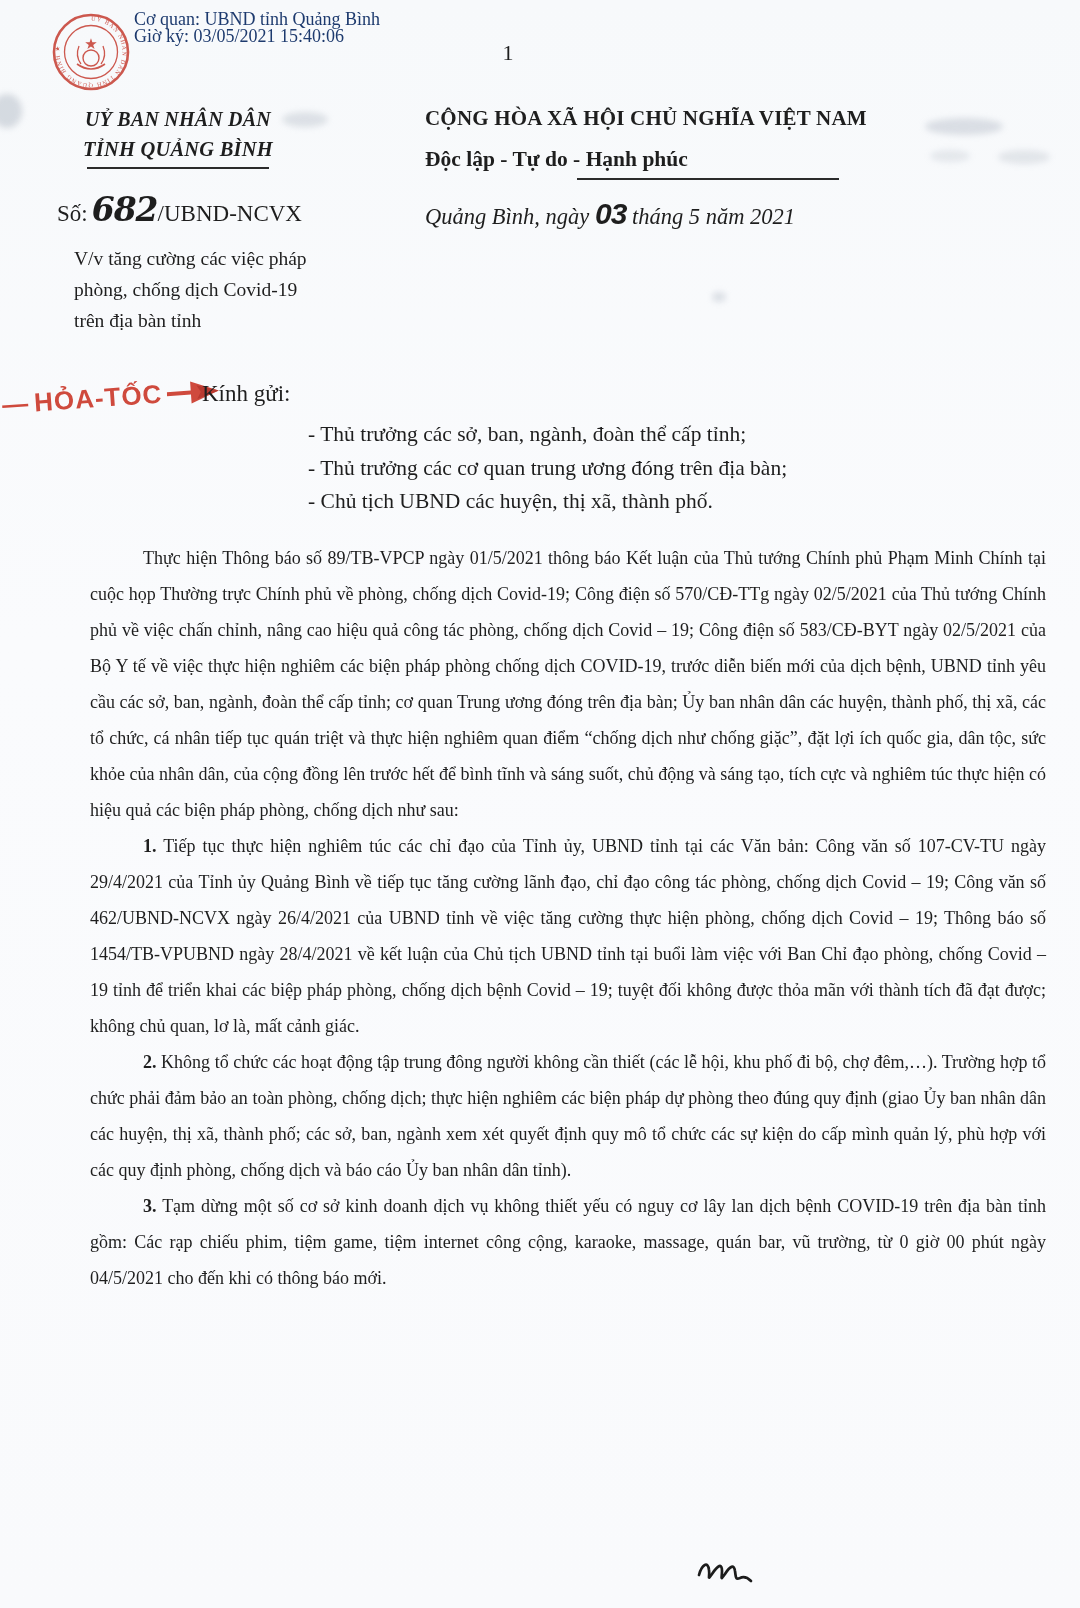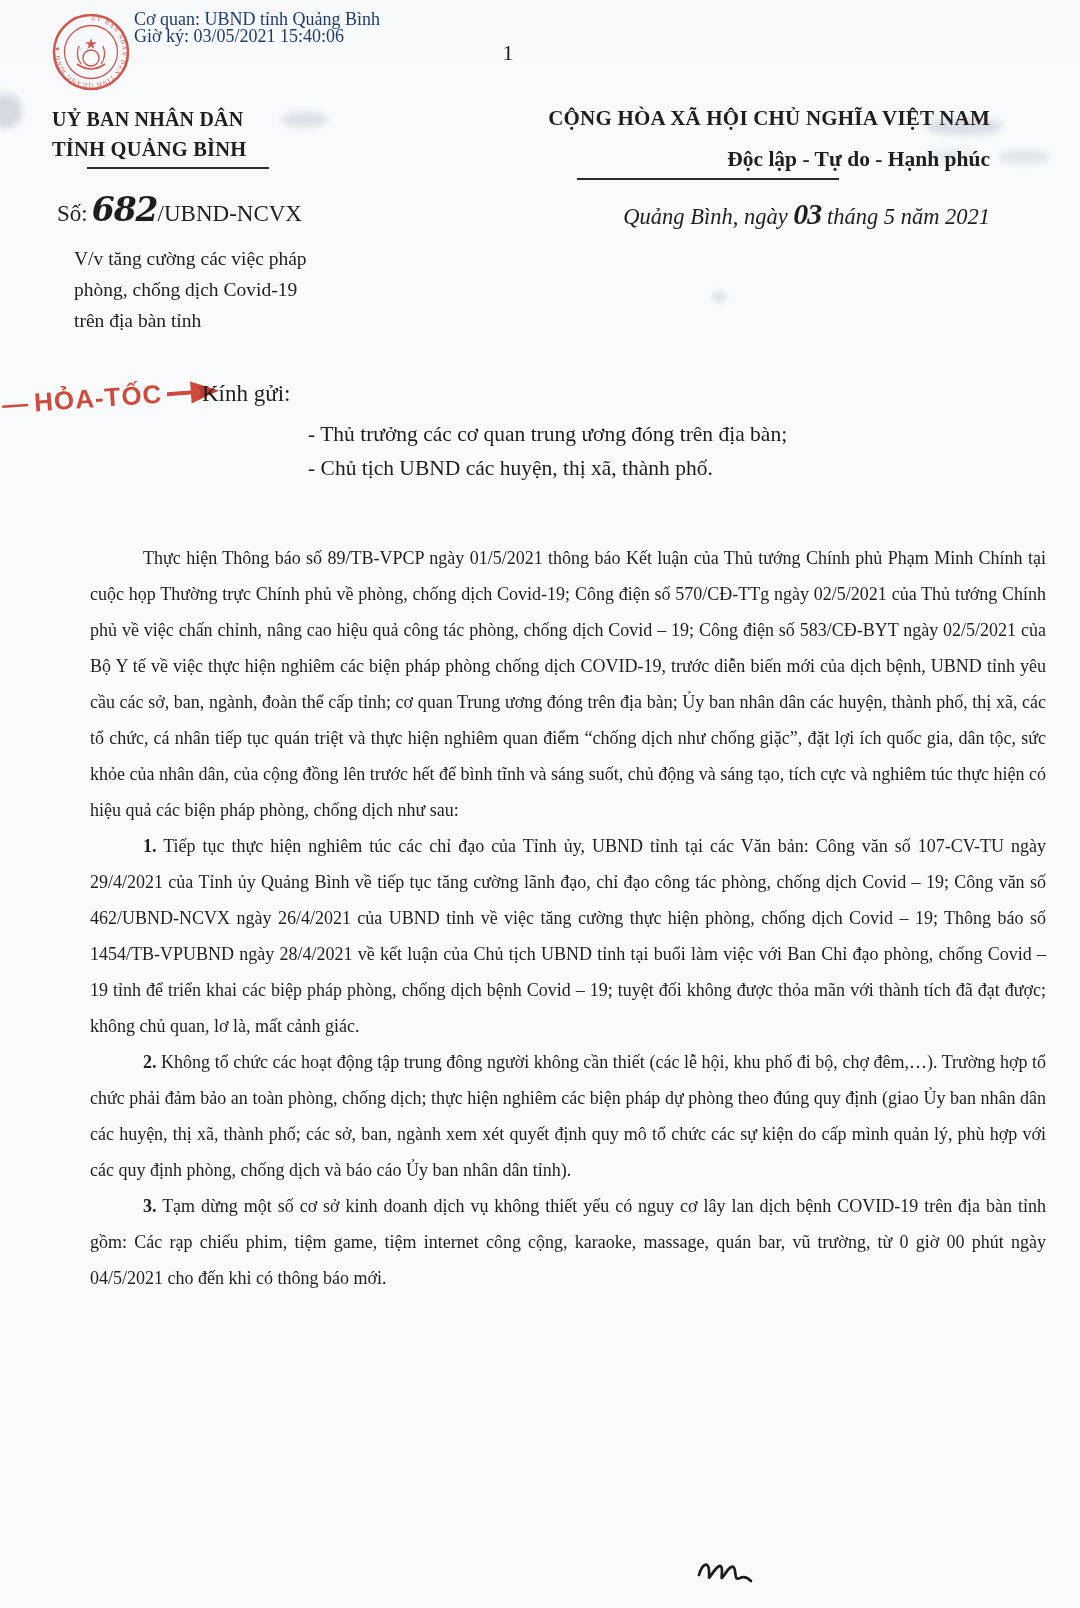--- a/index.html
+++ b/index.html
@@ -23,38 +23,38 @@
 
   .seal{position:absolute;left:50px;top:6px;width:82px;height:92px;opacity:.9;}
 
   .sig-info{
     position:absolute;left:134px;top:11px;
     font-family:"Liberation Serif", serif;
     font-size:18px;line-height:16.5px;color:#1d3a6e;
   }
   .page-number{position:absolute;left:468px;top:40px;width:80px;text-align:center;font-size:22px;}
 
-  .issuer-block{position:absolute;left:52px;top:108px;width:252px;text-align:left;}
+  .issuer-block{position:absolute;left:52px;top:108px;width:252px;text-align:center;font-style:italic;}
   .issuer-line1{font-size:20px;font-weight:bold;letter-spacing:.2px;}
   .issuer-line2{font-size:20.5px;font-weight:bold;margin-top:7px;letter-spacing:.2px;}
   .issuer-underline{width:182px;height:2px;background:#2b2b2b;margin:6px auto 0;}
 
   .doc-number{position:absolute;left:57px;top:190px;white-space:nowrap;text-align:right;}
   .doc-number .label{font-size:23px;}
   .doc-number .hand{font-family:"DejaVu Serif", serif;font-style:italic;font-weight:bold;font-size:33px;letter-spacing:-1px;}
   .doc-number .suffix{font-size:23px;}
 
   .subject{position:absolute;left:74px;top:243px;font-size:19.5px;line-height:31px;}
 
-  .national-block{position:absolute;left:425px;top:106px;width:565px;text-align:right;}
+  .national-block{position:absolute;left:425px;top:106px;width:565px;text-align:left;}
   .national-line1{font-size:21px;font-weight:bold;letter-spacing:.2px;}
   .national-line2{font-size:21.5px;font-weight:bold;margin-top:16px;}
   .national-underline{width:262px;height:2px;background:#2b2b2b;margin:6px auto 0;}
   .place-date{margin-top:17px;font-style:italic;font-size:22.5px;white-space:nowrap;}
-  .place-date .hand{font-family:Liberation Serif, serif;font-weight:bold;font-size:30px;letter-spacing:-1px;}
+  .place-date .hand{font-family:Liberation Sans, sans-serif;font-weight:bold;font-size:30px;letter-spacing:-1px;}
 
   .hoatoc{
     position:absolute;left:2px;top:382px;
     display:flex;align-items:center;gap:5px;
     color:#cf4a3d;font-family:"Liberation Sans", sans-serif;
     font-weight:bold;font-size:26px;letter-spacing:1px;
     transform:rotate(-4deg);white-space:nowrap;
   }
   .hoatoc .arrow{display:inline-block;}
 
@@ -137,20 +137,21 @@
       <span>HỎA-TỐC</span>
     <svg class="arrow" width="56" height="30" viewBox="0 0 56 30">
       <polygon points="0,13 24,13 24,4 52,15 24,26 24,17 0,17" fill="#cf4a3d"></polygon>
       <polygon points="30,8 52,15 30,22 34,15" fill="#b93a30"></polygon>
     </svg>
   </div>
 
   <div class="salutation">Kính gửi:</div>
 
   <div class="recipients">
+    <div>- Thủ trưởng các sở, ban, ngành, đoàn thể cấp tỉnh;</div>
     <div>- Thủ trưởng các cơ quan trung ương đóng trên địa bàn;</div>
     <div>- Chủ tịch UBND các huyện, thị xã, thành phố.</div>
   </div>
 
   <div class="body-text">
     <p><span>Thực hiện Thông báo số 89/TB-VPCP ngày 01/5/2021 thông báo Kết luận của Thủ tướng Chính phủ Phạm Minh Chính tại cuộc họp Thường trực Chính phủ về phòng, chống dịch Covid-19; Công điện số 570/CĐ-TTg ngày 02/5/2021 của Thủ tướng Chính phủ về việc chấn chỉnh, nâng cao hiệu quả công tác phòng, chống dịch Covid – 19; Công điện số 583/CĐ-BYT ngày 02/5/2021 của Bộ Y tế về việc thực hiện nghiêm các biện pháp phòng chống dịch COVID-19, trước diễn biến mới của dịch bệnh, UBND tỉnh yêu cầu các sở, ban, ngành, đoàn thể cấp tỉnh; cơ quan Trung ương đóng trên địa bàn; Ủy ban nhân dân các huyện, thành phố, thị xã, các tổ chức, cá nhân tiếp tục quán triệt và thực hiện nghiêm quan điểm “chống dịch như chống giặc”, đặt lợi ích quốc gia, dân tộc, sức khỏe của nhân dân, của cộng đồng lên trước hết để bình tĩnh và sáng suốt, chủ động và sáng tạo, tích cực và nghiêm túc thực hiện có hiệu quả các biện pháp phòng, chống dịch như sau:</span></p>
     <p><span class="pnum">1.</span> <span>Tiếp tục thực hiện nghiêm túc các chỉ đạo của Tỉnh ủy, UBND tỉnh tại các Văn bản: Công văn số 107-CV-TU ngày 29/4/2021 của Tỉnh ủy Quảng Bình về tiếp tục tăng cường lãnh đạo, chỉ đạo công tác phòng, chống dịch Covid – 19; Công văn số 462/UBND-NCVX ngày 26/4/2021 của UBND tỉnh về việc tăng cường thực hiện phòng, chống dịch Covid – 19; Thông báo số 1454/TB-VPUBND ngày 28/4/2021 về kết luận của Chủ tịch UBND tỉnh tại buổi làm việc với Ban Chỉ đạo phòng, chống Covid – 19 tỉnh để triển khai các biệp pháp phòng, chống dịch bệnh Covid – 19; tuyệt đối không được thỏa mãn với thành tích đã đạt được; không chủ quan, lơ là, mất cảnh giác.</span></p>
     <p><span class="pnum">2.</span> <span>Không tổ chức các hoạt động tập trung đông người không cần thiết (các lễ hội, khu phố đi bộ, chợ đêm,…). Trường hợp tổ chức phải đảm bảo an toàn phòng, chống dịch; thực hiện nghiêm các biện pháp dự phòng theo đúng quy định (giao Ủy ban nhân dân các huyện, thị xã, thành phố; các sở, ban, ngành xem xét quyết định quy mô tổ chức các sự kiện do cấp mình quản lý, phù hợp với các quy định phòng, chống dịch và báo cáo Ủy ban nhân dân tỉnh).</span></p>
     <p><span class="pnum">3.</span> <span>Tạm dừng một số cơ sở kinh doanh dịch vụ không thiết yếu có nguy cơ lây lan dịch bệnh COVID-19 trên địa bàn tỉnh gồm: Các rạp chiếu phim, tiệm game, tiệm internet công cộng, karaoke, massage, quán bar, vũ trường, từ 0 giờ 00 phút ngày 04/5/2021 cho đến khi có thông báo mới.</span></p>
   </div>

